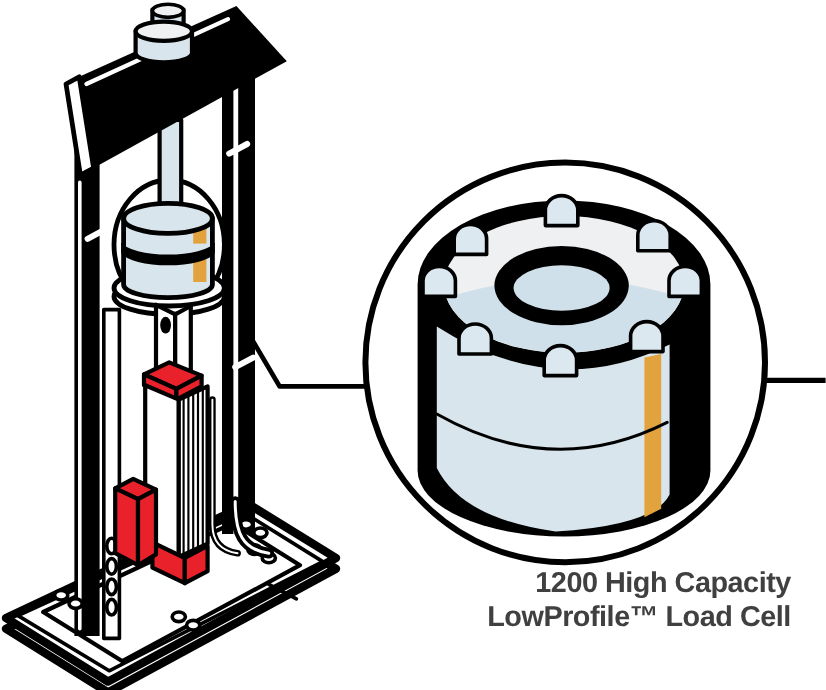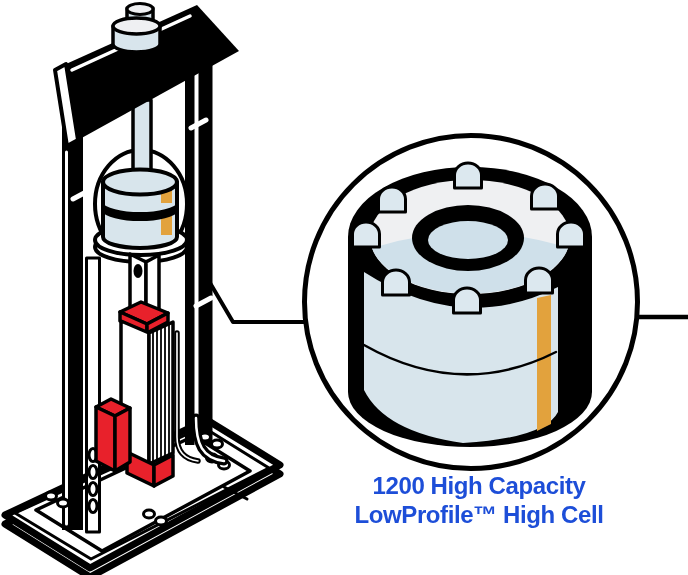--- a/index.html
+++ b/index.html
@@ -6,21 +6,21 @@
   body{width:688px;height:575px;position:relative;overflow:hidden;
        font-family:"Liberation Sans", sans-serif;}
   :root{
     --ink:#000000; --red:#e8212b; --orange:#e2a23d; --steel:#d8e5ec;
     --steel-light:#cfe0ea; --surface:#eff0f2; --bolt:#dce8ef; --paper:#ffffff;
   }
   #stage{position:absolute;left:0;top:0;width:688px;height:575px;}
   svg{display:block;}
   .caption{
     position:absolute; left:299px; top:471px; width:360px;
-    text-align:center; color:#1d4ed8; font-weight:bold;
+    text-align:right; color:#404040; font-weight:bold;
     font-size:24px; line-height:29px; letter-spacing:-0.4px;
   }
   .caption div{white-space:nowrap;}
 </style>
 </head>
 <body>
 
 <div id="stage">
 <svg width="688" height="575" viewBox="0 0 688 575">
   <g stroke-linejoin="round" stroke-linecap="round">
@@ -167,15 +167,15 @@
         <path transform="translate(396,277)" d="M -13.5,18 V 5 A 13.5 12 0 0 1 13.5,5 V 18 Z"></path>
         <path transform="translate(539,275)" d="M -13.5,18 V 5 A 13.5 12 0 0 1 13.5,5 V 18 Z"></path>
         <path transform="translate(467,295)" d="M -13.5,18 V 5 A 13.5 12 0 0 1 13.5,5 V 18 Z"></path>
       </g>
     </g>
   </g>
 </svg>
 
 <div class="caption">
   <div>1200 High Capacity</div>
-  <div>LowProfile™ High Cell</div>
+  <div>LowProfile™ Load Cell</div>
 </div>
 </div>
 
 </body></html>

